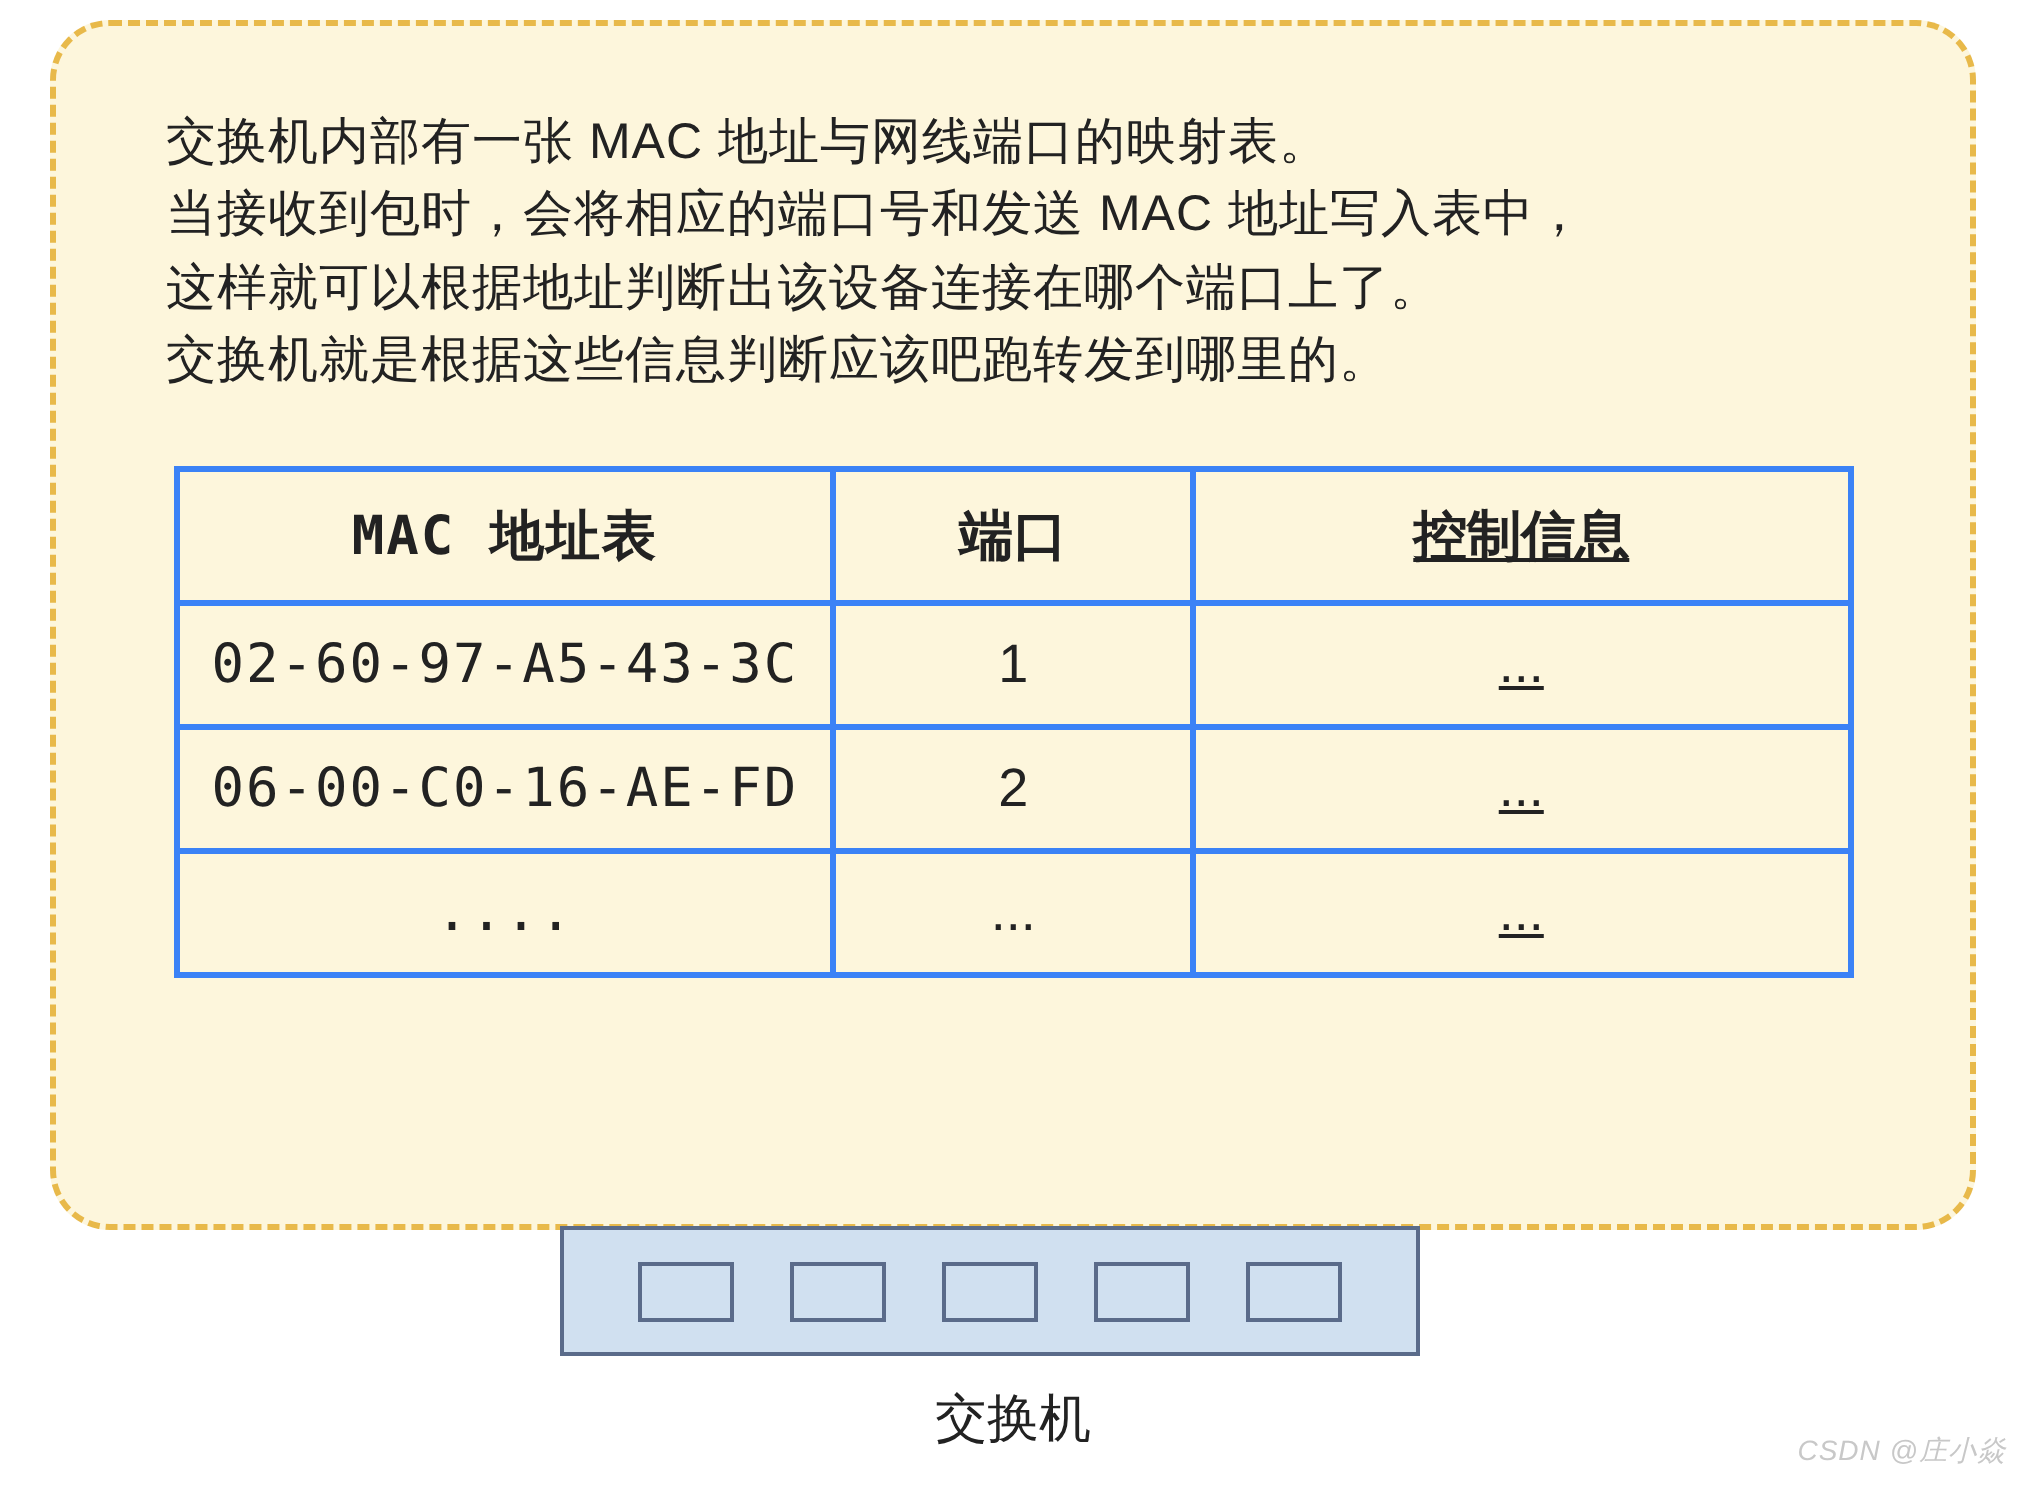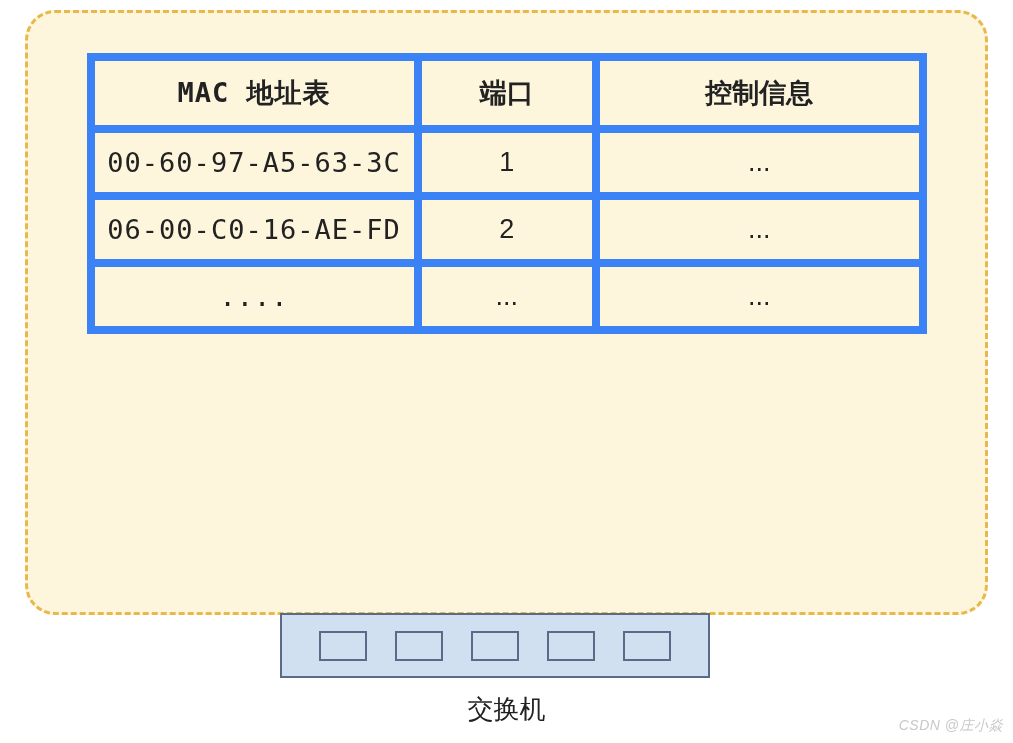--- a/index.html
+++ b/index.html
@@ -37,21 +37,21 @@
     }
 
     .mac-table {
       width: 840px;
       border-collapse: collapse;
       margin: 0 auto;
     }
 
     .mac-table th,
     .mac-table td {
-      border: 8px solid #3b82f6;
+      border: 3px solid #3b82f6;
       padding: 14px 10px;
       text-align: center;
       font-size: 27px;
       font-weight: normal;
       color: #222;
     }
 
     .mac-table th {
       font-weight: bold;
       font-family: "Comic Sans MS", "Microsoft YaHei", sans-serif;
@@ -64,20 +64,21 @@
     }
 
     .mac-table .col-port {
       width: 180px;
       font-family: Liberation Sans, sans-serif;
     }
 
     .mac-table .col-ctrl {
       width: 330px;
       font-family: "Comic Sans MS", sans-serif;
+      text-decoration: underline;
     }
 
     .switch-device {
       position: absolute;
       top: 613px;
       left: 280px;
       width: 430px;
       height: 65px;
       background: #d0e0f0;
       border: 2px solid #5a6b8a;
@@ -111,32 +112,38 @@
       font-size: 14px;
       color: #c8c8c8;
       letter-spacing: 0.5px;
       font-style: italic;
     }
   </style>
 </head>
 <body>
 
 <div class="callout-box">
+  <div class="description">
+    <div>交换机内部有一张 MAC 地址与网线端口的映射表。</div>
+    <div>当接收到包时，会将相应的端口号和发送 MAC 地址写入表中，</div>
+    <div>这样就可以根据地址判断出该设备连接在哪个端口上了。</div>
+    <div>交换机就是根据这些信息判断应该吧跑转发到哪里的。</div>
+  </div>
 
   <table class="mac-table">
     <thead>
       <tr>
         <th class="col-mac">MAC 地址表</th>
         <th class="col-port">端口</th>
         <th class="col-ctrl">控制信息</th>
       </tr>
     </thead>
     <tbody>
       <tr>
-        <td class="col-mac">00-60-97-A5-63-3C</td>
+        <td class="col-mac">02-60-97-A5-43-3C</td>
         <td class="col-port">1</td>
         <td class="col-ctrl">...</td>
       </tr>
       <tr>
         <td class="col-mac">06-00-C0-16-AE-FD</td>
         <td class="col-port">2</td>
         <td class="col-ctrl">...</td>
       </tr>
       <tr>
         <td class="col-mac">....</td>

